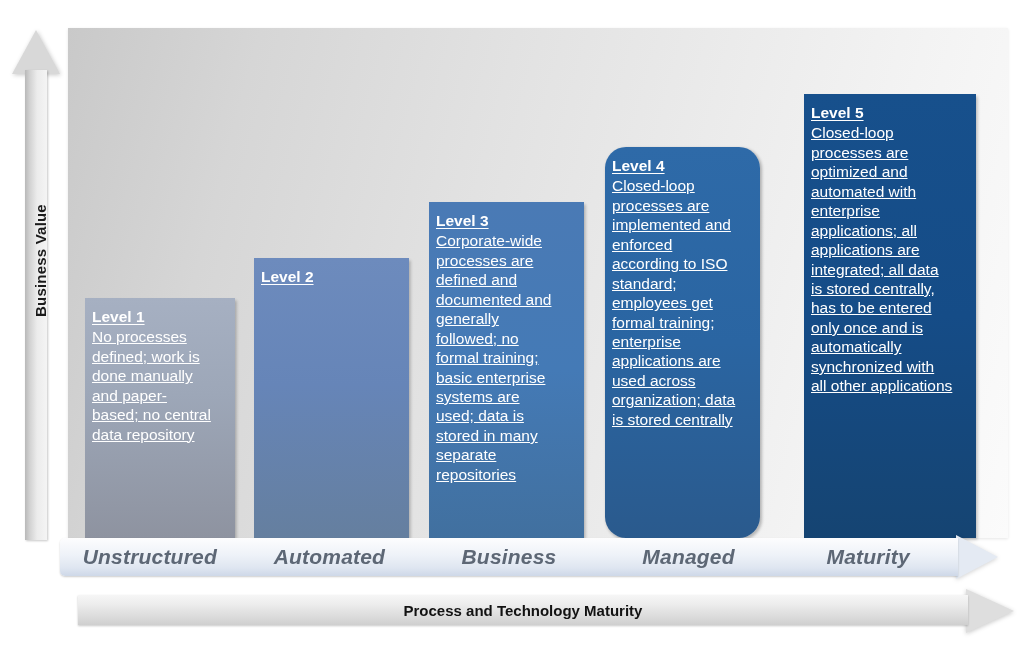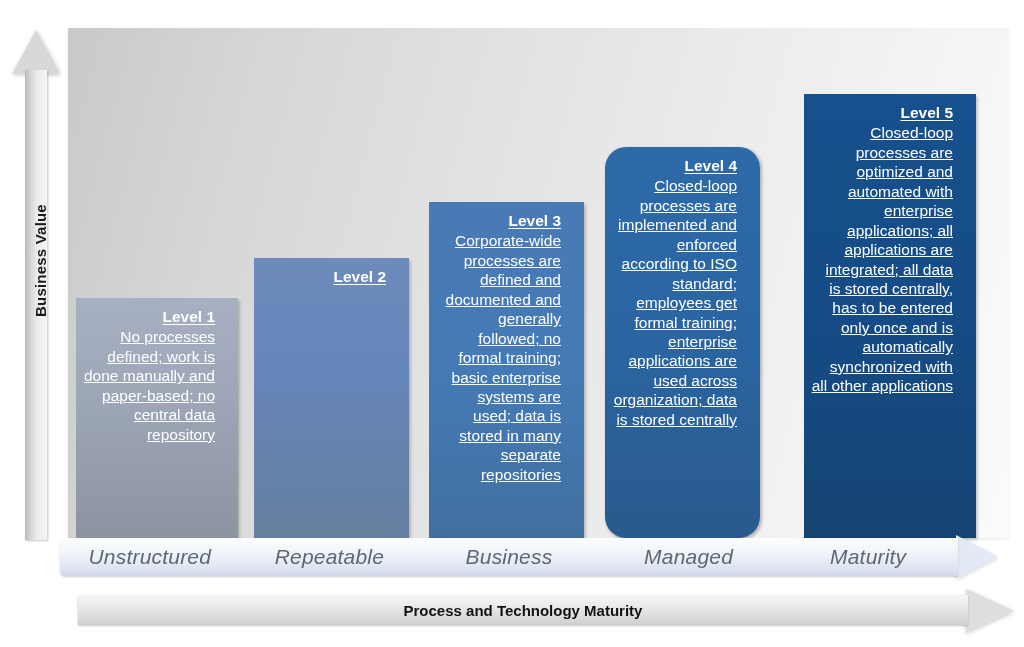--- a/index.html
+++ b/index.html
@@ -66,37 +66,37 @@
     height: 510px;
     background: linear-gradient(105deg, #c9c9c9 0%, #d6d6d6 18%, #e2e2e2 42%, #ebebeb 62%, #f3f3f3 80%, #fbfbfb 100%);
     box-shadow: 0 1px 3px rgba(0,0,0,0.10);
   }
 
   .bar {
     position: absolute;
     bottom: 0;
     box-sizing: border-box;
     color: #ffffff;
-    text-align: right;
+    text-align: left;
     font-size: 15.5px;
     line-height: 1.255;
     padding: 9px 23px 6px 7px;
     box-shadow: 1.5px 1.5px 3px rgba(0,0,0,0.25);
     overflow: hidden;
   }
   .bar .lvl {
     display: block;
     font-weight: bold;
     text-decoration: underline;
     text-underline-offset: 2px;
     margin-bottom: 1px;
   }
   .bar .desc { display: block; text-decoration: underline; }
 
-  #bar1 { left: 8px;  width: 162px; height: 240px;
+  #bar1 { left: 17px;  width: 150px; height: 240px;
           background: linear-gradient(to bottom, #a6b0c2 0%, #9da7b8 40%, #8e93a0 100%); }
   #bar2 { left: 186px; width: 155px; height: 280px;
           background: linear-gradient(to bottom, #6d8bbd 0%, #6685b8 45%, #657f9f 100%); }
   #bar3 { left: 361px; width: 155px; height: 336px;
           background: linear-gradient(to bottom, #4a7ab5 0%, #447ab6 50%, #41709f 100%); }
   #bar4 { left: 537px; width: 155px; height: 391px;
           background: linear-gradient(to bottom, #2e6aa8 0%, #2a65a2 50%, #2a5a8d 100%); border-radius: 21px; }
   #bar5 { left: 736px; width: 172px; height: 444px;
           background: linear-gradient(to bottom, #17508c 0%, #154c87 50%, #154472 100%); }
 
@@ -136,21 +136,21 @@
     width: 898px;
     height: 38px;
     display: flex;
   }
   #stageband .stage {
     flex: 1 1 0;
     display: flex;
     align-items: center;
     justify-content: center;
     font-size: 21px;
-    font-weight: normal;
+    font-weight: bold;
     font-style: italic;
     color: #5d6775;
     letter-spacing: .2px;
   }
 
   
   #haxis {
     position: absolute;
     left: 66px;
     top: 589px;
@@ -227,21 +227,21 @@
     <span class="desc">Closed-loop processes are optimized and automated with enterprise applications; all applications are integrated; all data is stored centrally, has to be entered only once and is automatically synchronized with all other applications</span>
   </div>
 
 </div>
 
 <div id="stageband">
   <div class="band-tip"></div>
   <div class="band-body"></div>
   <div class="stages">
     <div class="stage">Unstructured</div>
-    <div class="stage">Repeatable</div>
+    <div class="stage">Automated</div>
     <div class="stage">Business</div>
     <div class="stage">Managed</div>
     <div class="stage">Maturity</div>
   </div>
 </div>
 
 <div id="haxis">
   <div class="head"></div>
   <div class="shaft"></div>
   <div class="hlabel">Process and Technology Maturity</div>

